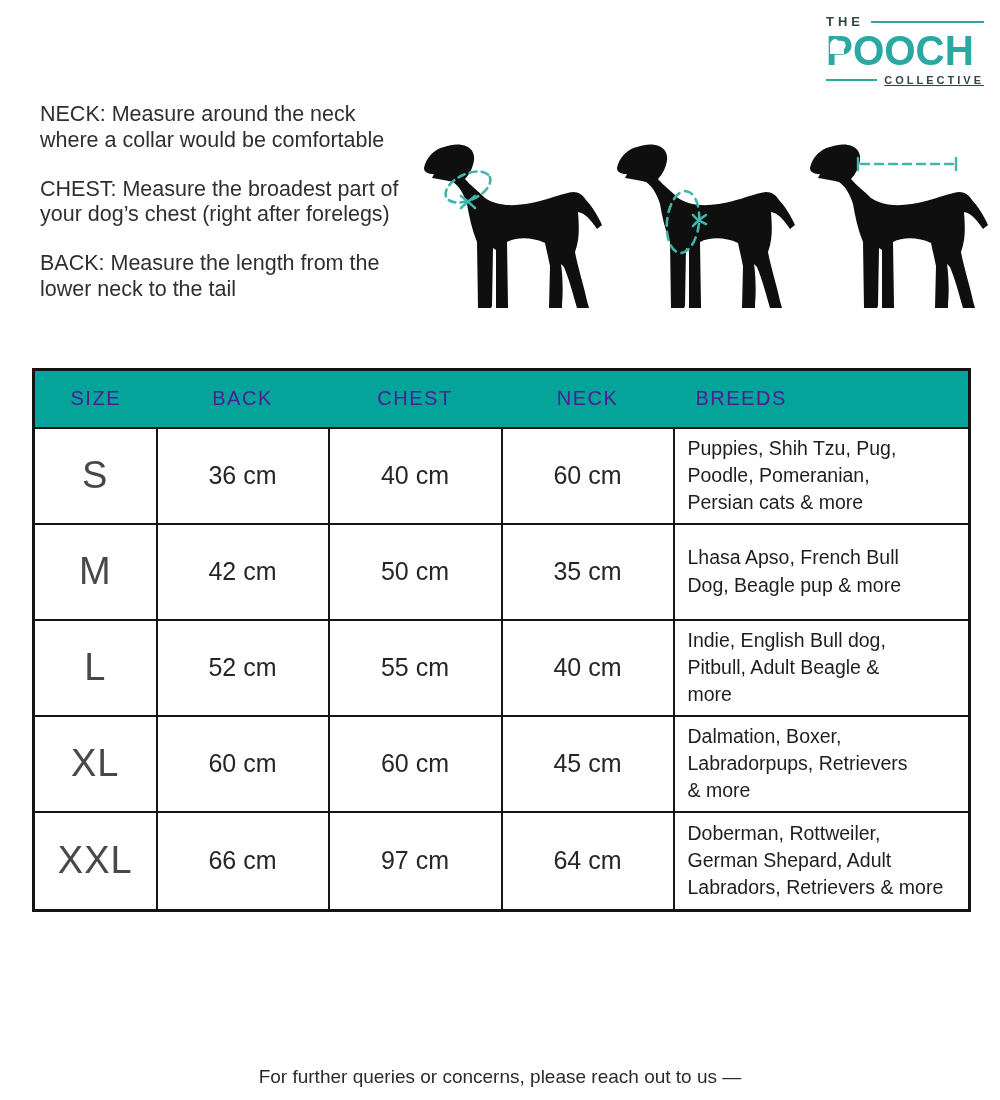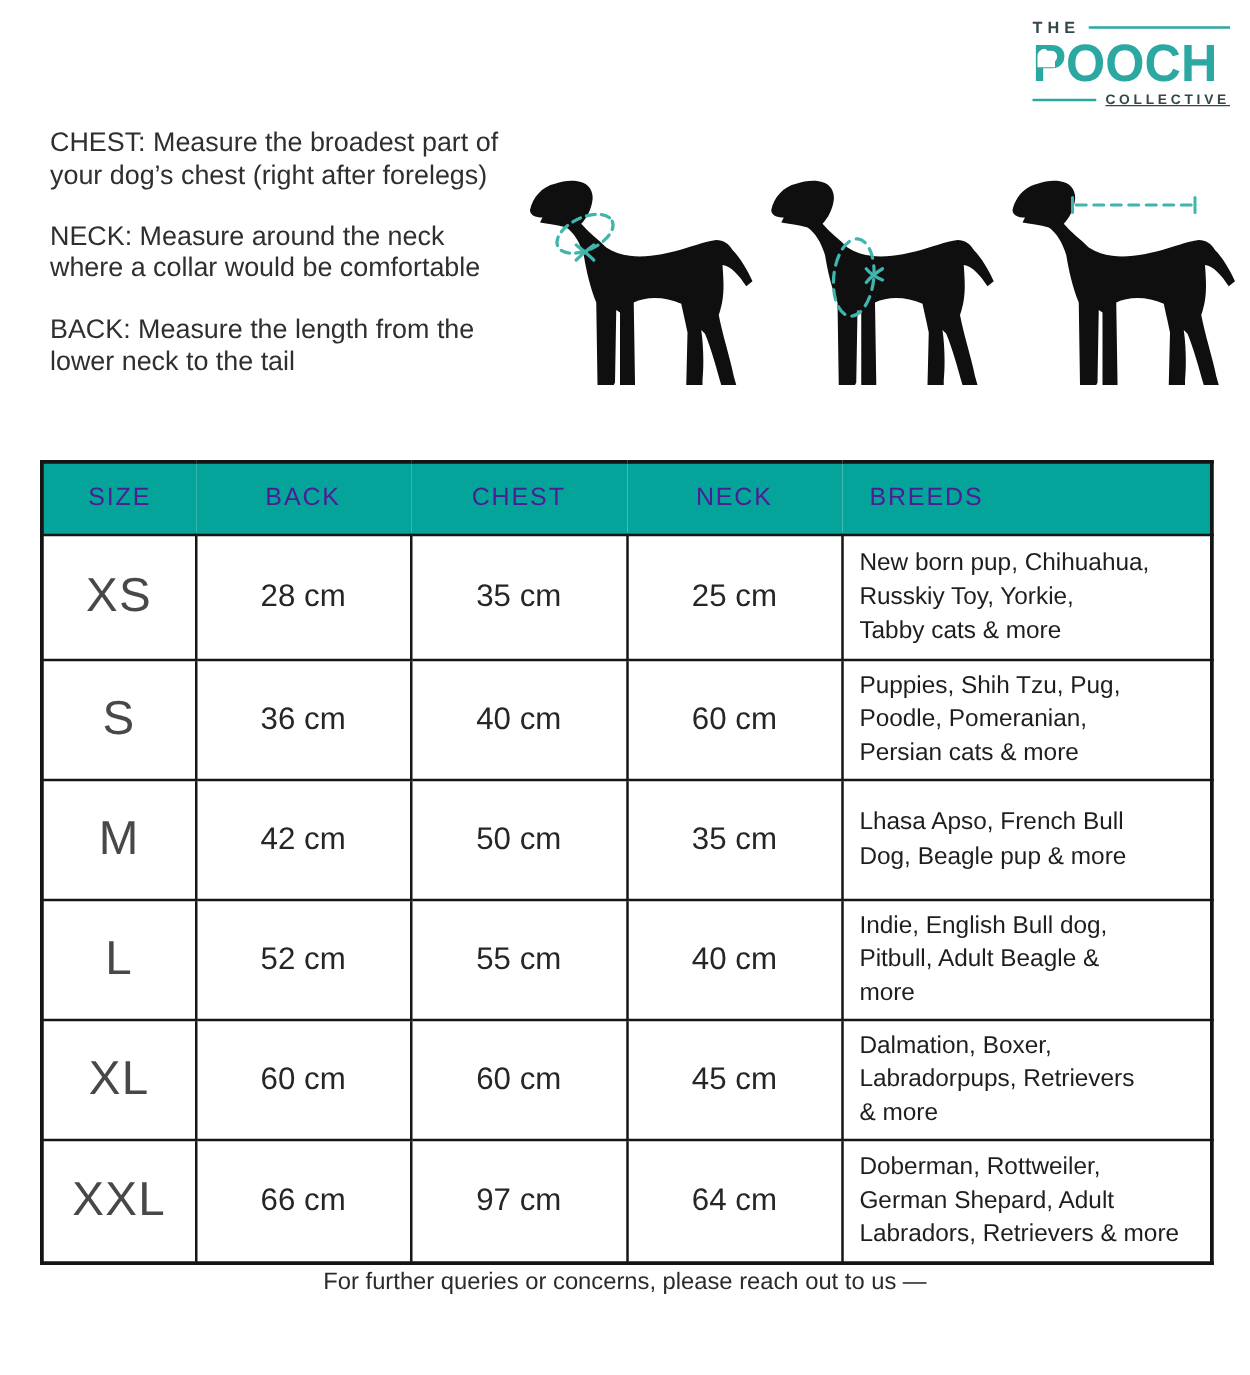--- a/index.html
+++ b/index.html
@@ -49,21 +49,21 @@
     text-align:center; background:#ffffff;
   }
   .cell-size  { font-size:38px; color:#484848; letter-spacing:1px; }
   .cell-value { font-size:25px; color:#262626; }
   .cell-breeds {
     font-size:19.5px; line-height:1.4; color:#1e1e1e;
     text-align:left !important; padding:6px 8px 6px 13px; white-space:pre-line;
   }
 
   
-  .footer { position:absolute; left:0; top:1013px; width:1000px; text-align:center; }
+  .footer { position:absolute; left:0; top:1064px; width:1000px; text-align:center; }
   .footer p { font-size:19px; line-height:1.32; color:#2b2b2b; }
 </style>
 </head>
 <body>
 
 <div class="page">
 
   <div class="logo">
     <div class="logo-row">
       <span class="logo-word-small">THE</span>
@@ -76,24 +76,24 @@
         <path d="M4,1 C6,-1 9,0 9,3 C9,5 7,6 5,6 Z" fill="#ffffff"></path>
       </svg>
     </div>
     <div class="logo-row">
       <span class="logo-line"></span>
       <span class="logo-word-tiny">COLLECTIVE</span>
     </div>
   </div>
 
   <div class="howto">
+    <p>NECK: Measure around the neck
+where a collar would be comfortable</p>
     <p>CHEST: Measure the broadest part of
 your dog’s chest (right after forelegs)</p>
-    <p>NECK: Measure around the neck
-where a collar would be comfortable</p>
     <p>BACK: Measure the length from the
 lower neck to the tail</p>
   </div>
 
   <div class="dogs">
 
     <svg width="0" height="0" style="position:absolute">
       <defs>
         <path id="dogBody" fill="#0f0f0f" d="M4,30
           C6,20 14,11 24,9 C30,7 36,6 42,7
@@ -157,29 +157,20 @@
     <thead>
       <tr>
         <th>SIZE</th>
         <th>BACK</th>
         <th>CHEST</th>
         <th>NECK</th>
         <th class="breeds-h">BREEDS</th>
       </tr>
     </thead>
     <tbody>
-      <tr style="height:100px">
-        <td class="cell-size">XS</td>
-        <td class="cell-value">28 cm</td>
-        <td class="cell-value">35 cm</td>
-        <td class="cell-value">25 cm</td>
-        <td class="cell-breeds">New born pup, Chihuahua,
-Russkiy Toy, Yorkie,
-Tabby cats &amp; more</td>
-      </tr>
       <tr style="height:95px">
         <td class="cell-size">S</td>
         <td class="cell-value">36 cm</td>
         <td class="cell-value">40 cm</td>
         <td class="cell-value">60 cm</td>
         <td class="cell-breeds">Puppies, Shih Tzu, Pug,
 Poodle, Pomeranian,
 Persian cats &amp; more</td>
       </tr>
       <tr style="height:95px">

